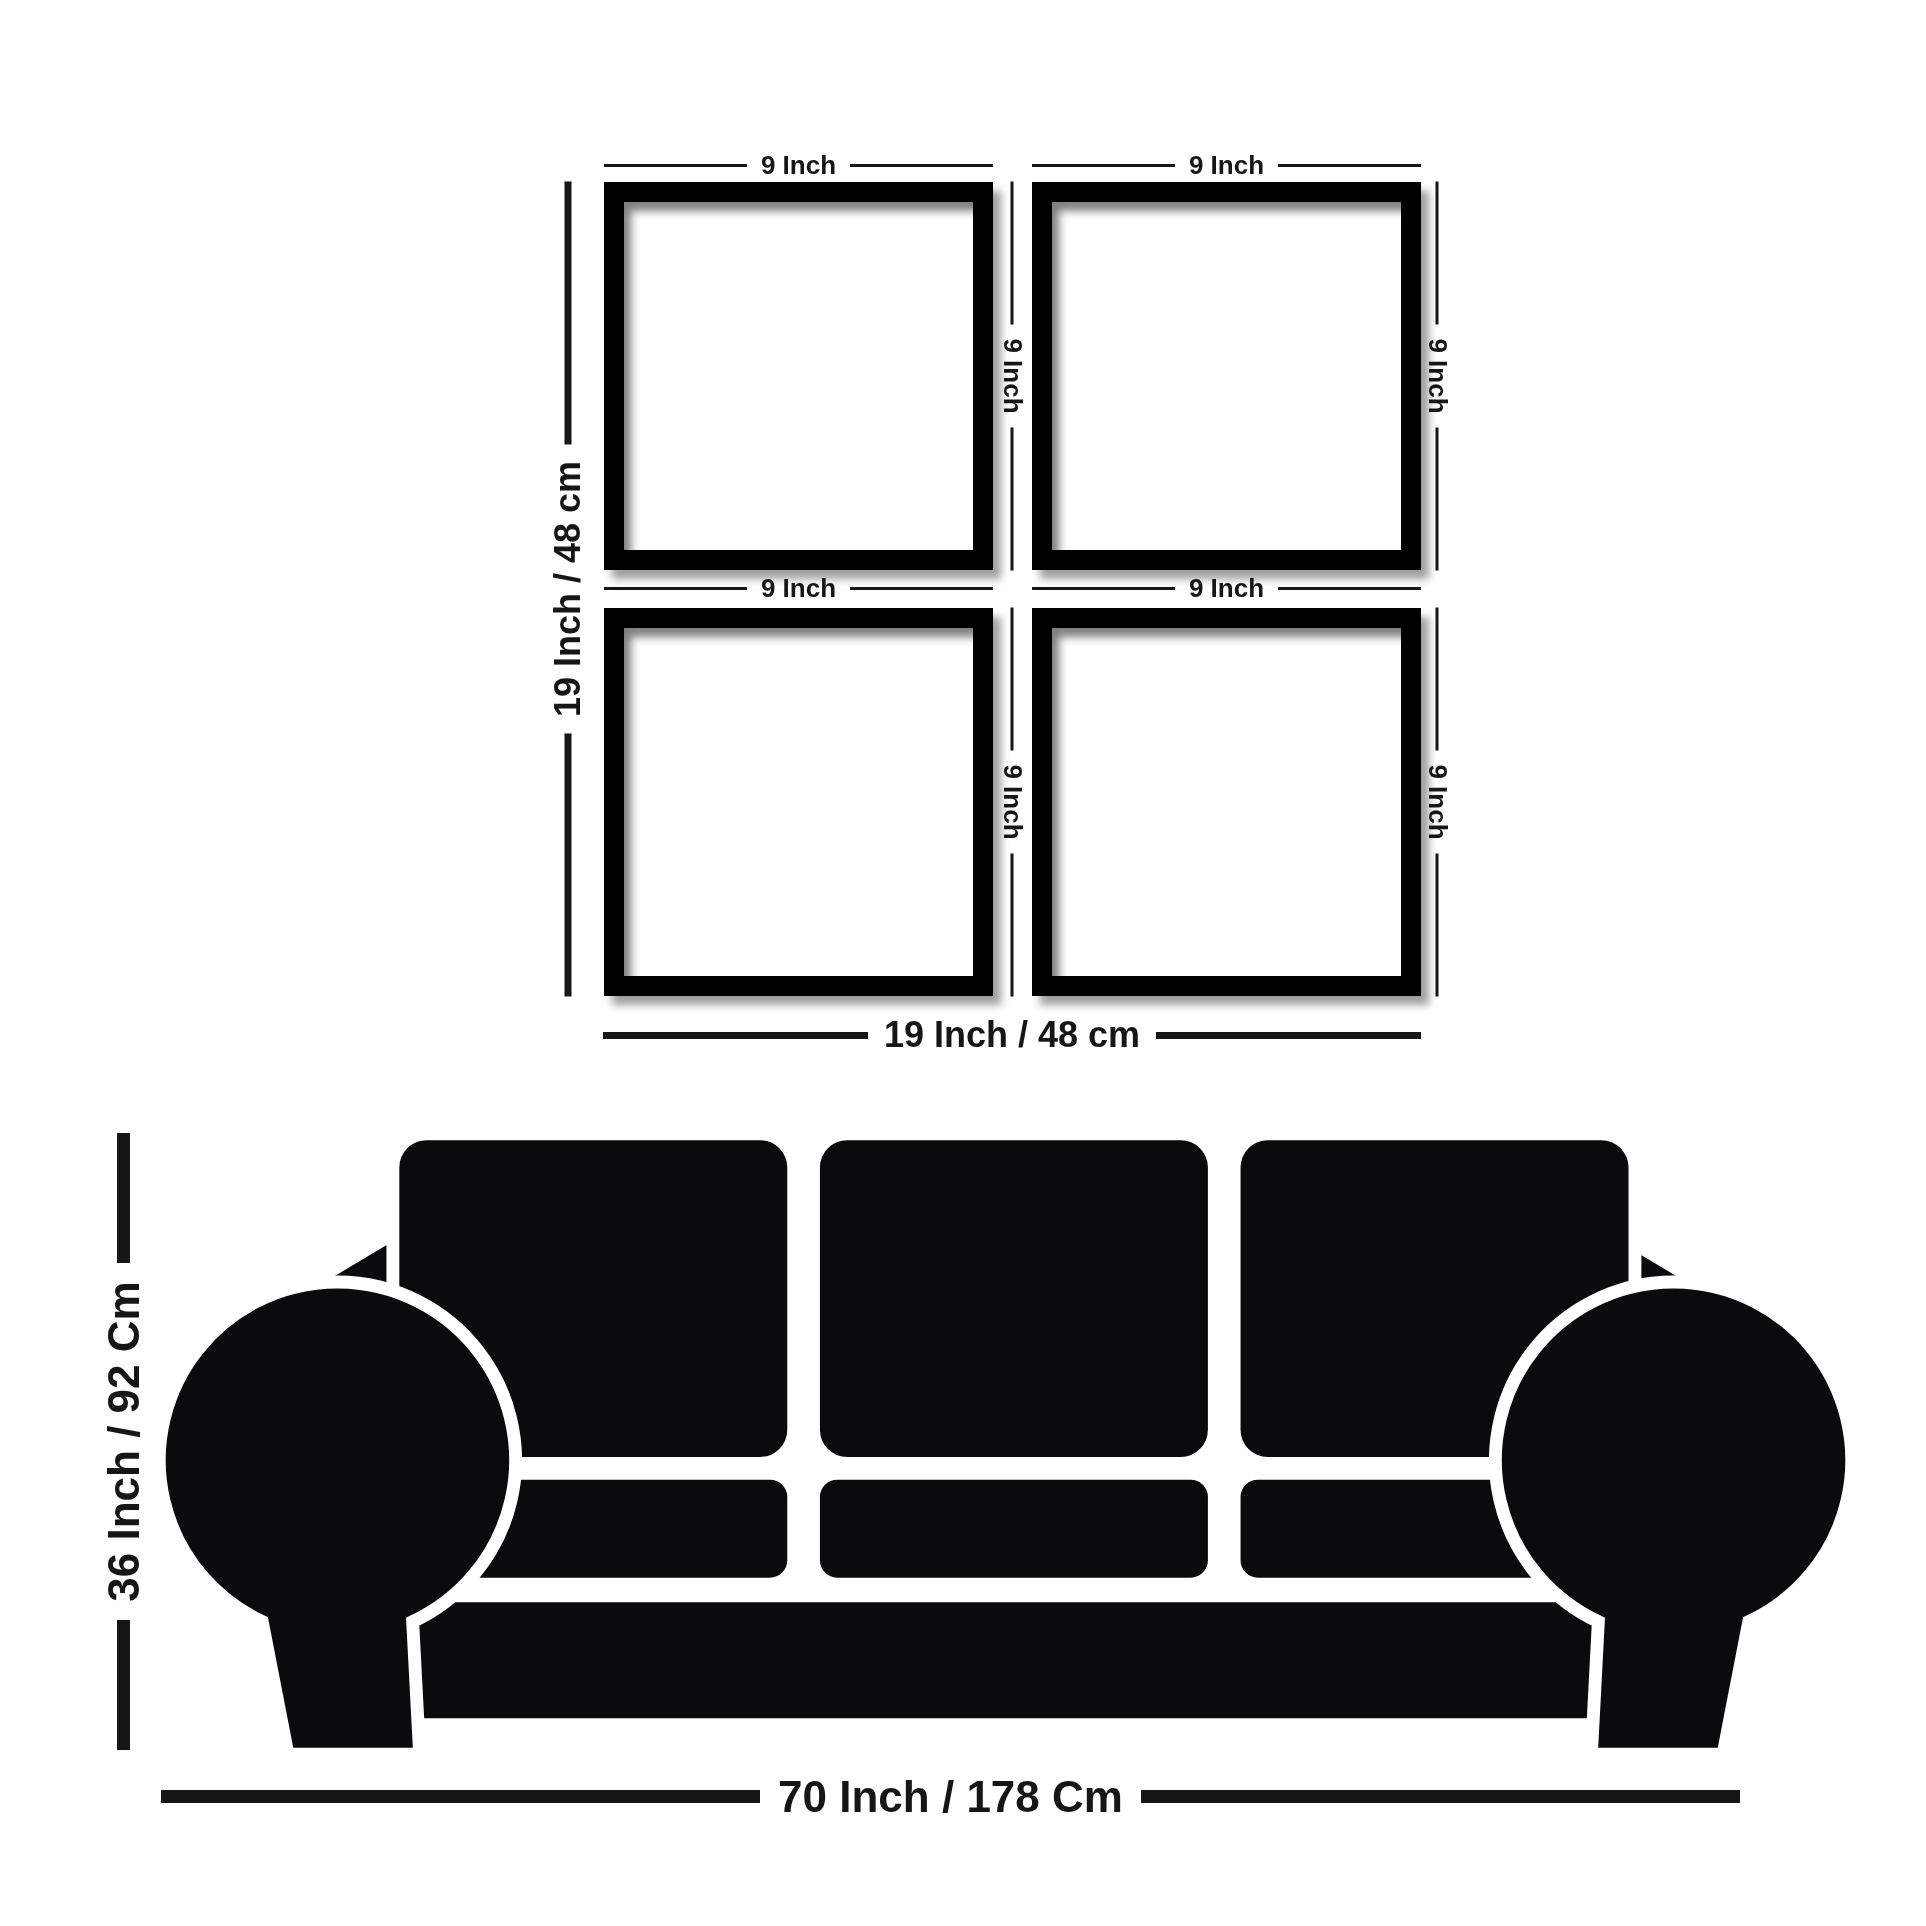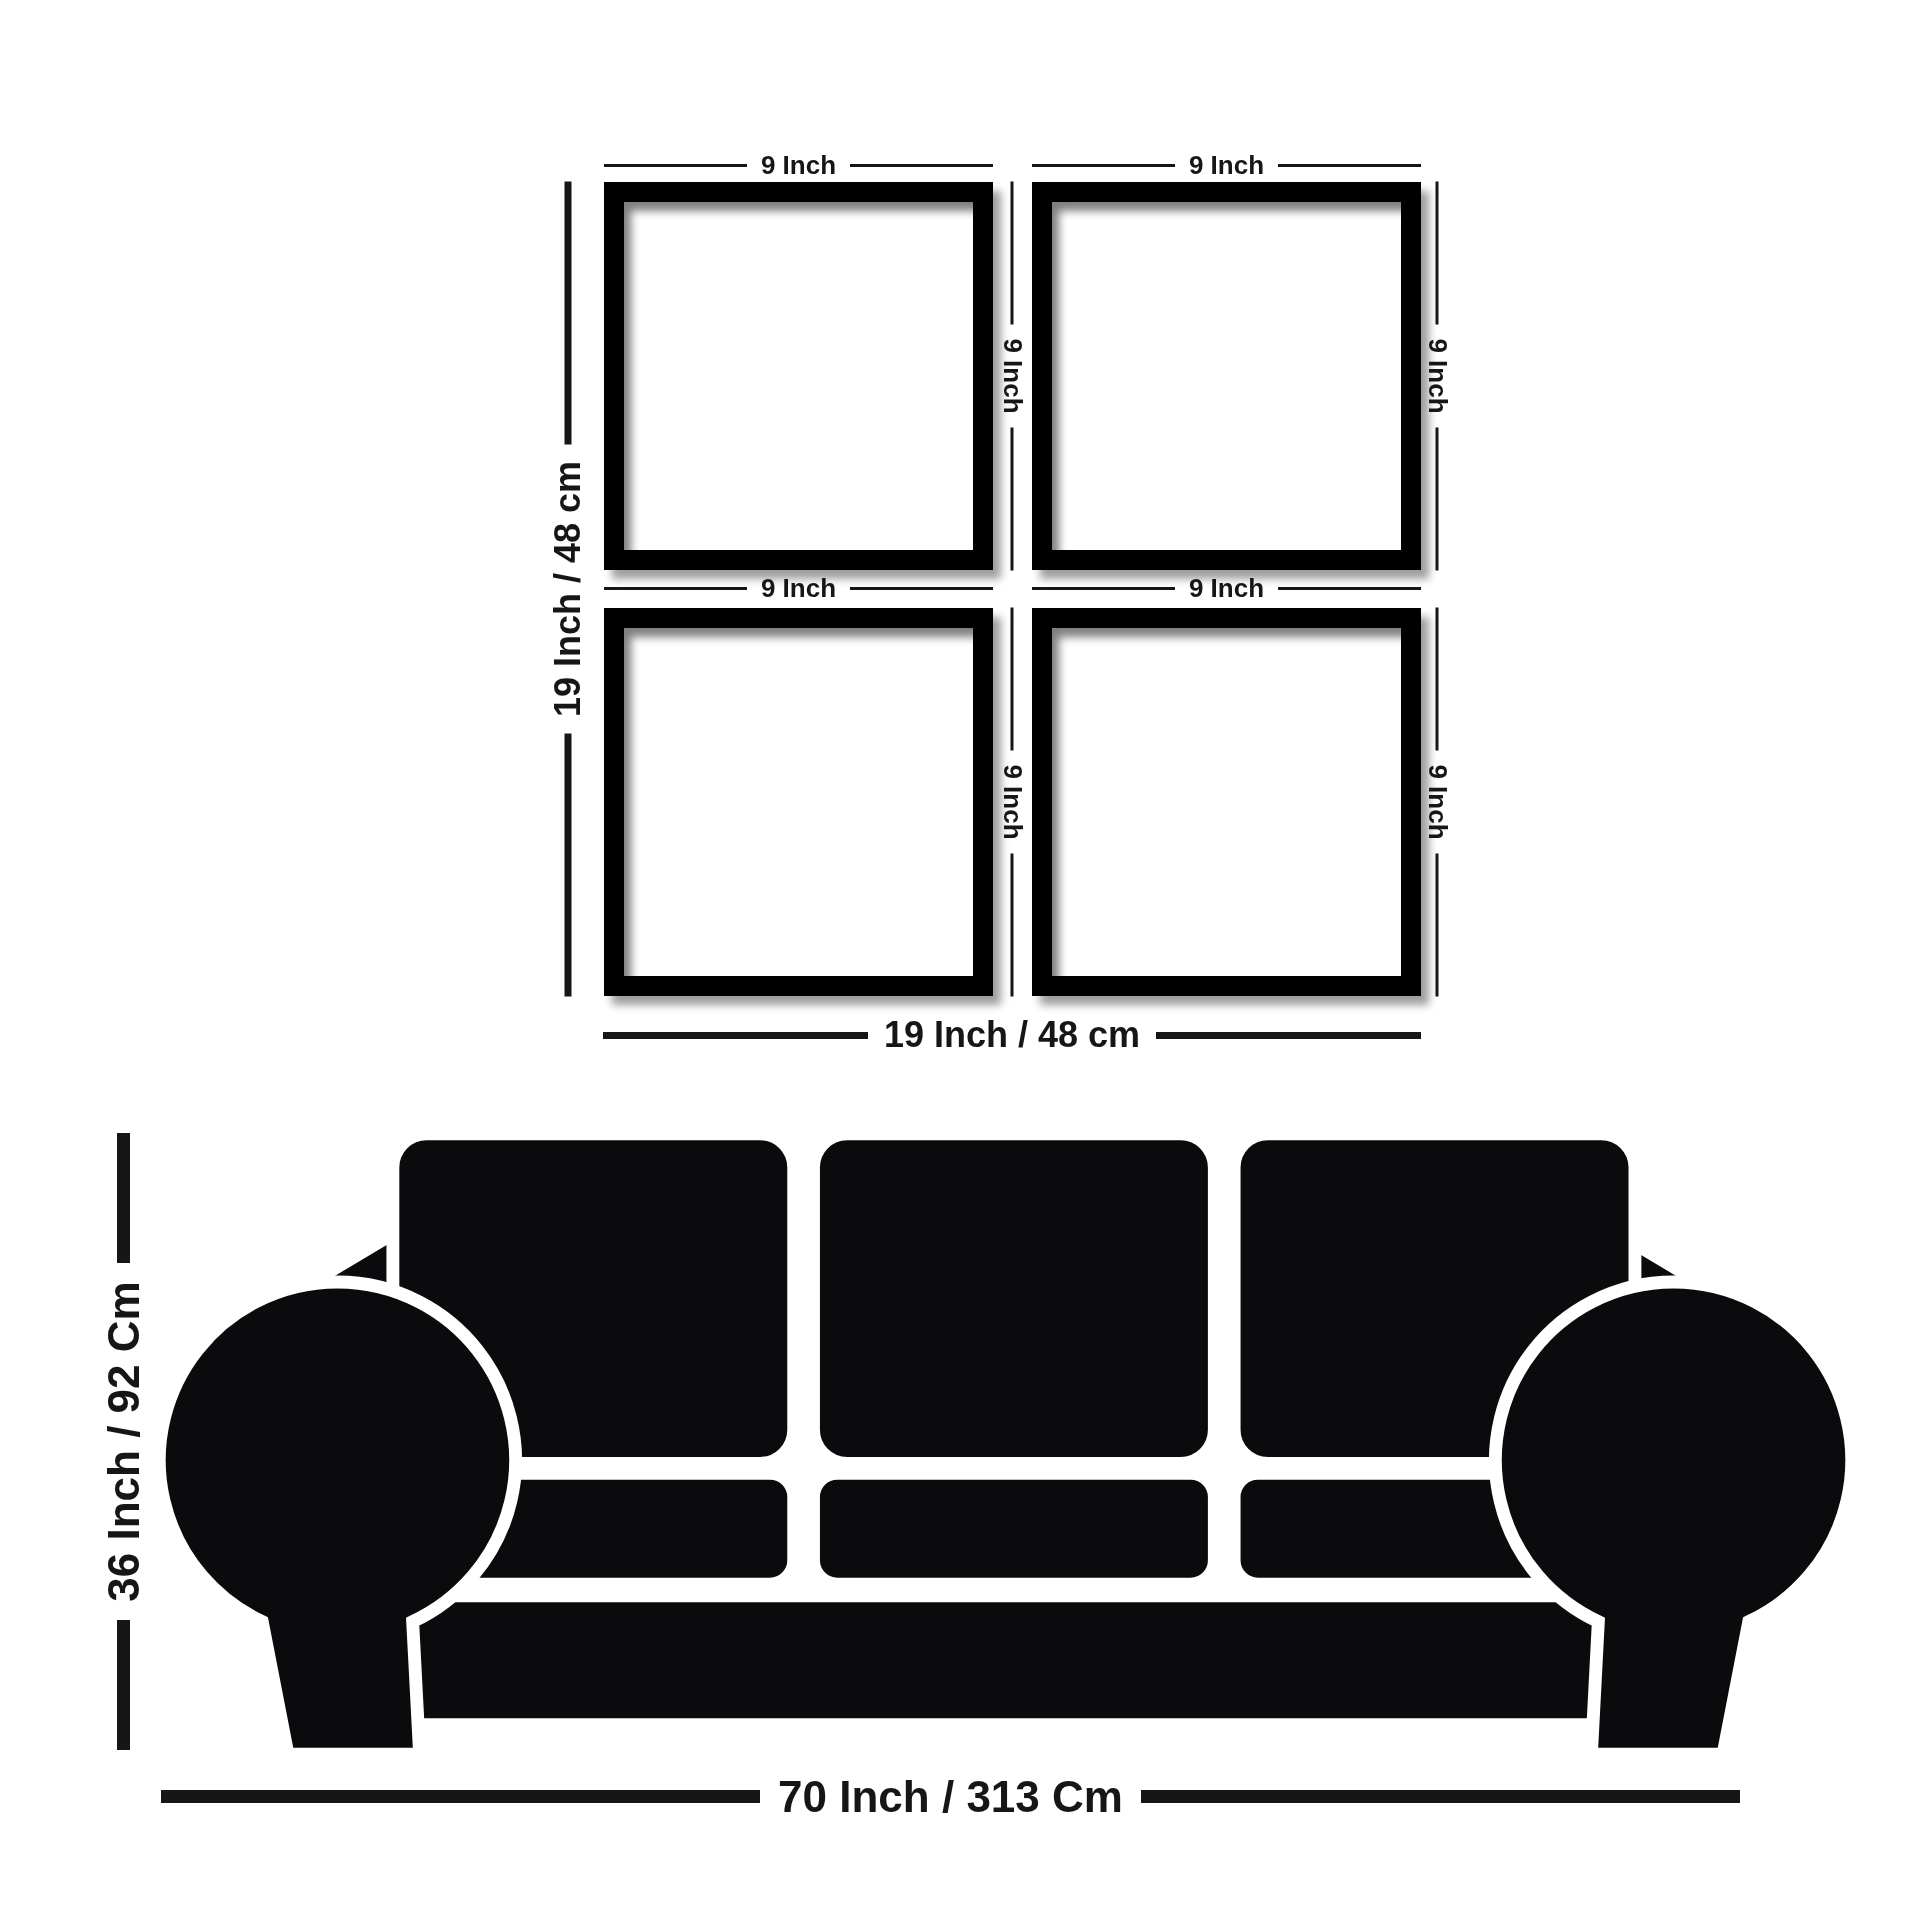--- a/index.html
+++ b/index.html
@@ -154,17 +154,17 @@
     </svg>
   </div>
 
   <div class="dim thick rm90 dimK">
     <span class="seg"></span>
     <span class="txt">36 Inch / 92 Cm</span>
     <span class="seg"></span>
   </div>
   <div class="dim thick dimL">
     <span class="seg"></span>
-    <span class="txt">70 Inch / 313 Cm</span>
+    <span class="txt">70 Inch / 178 Cm</span>
     <span class="seg"></span>
   </div>
 </div>
 
 
 </body></html>

